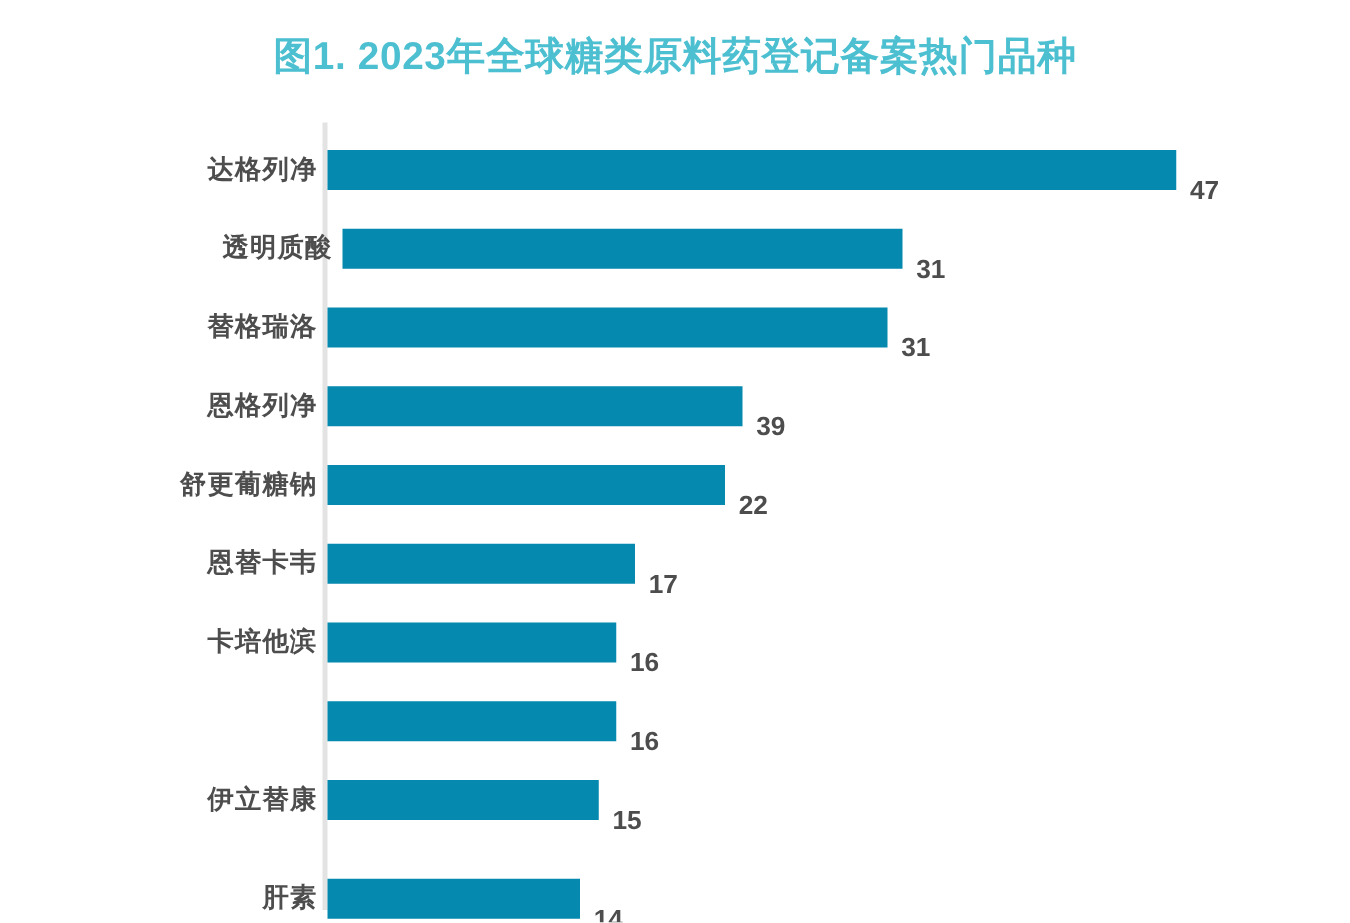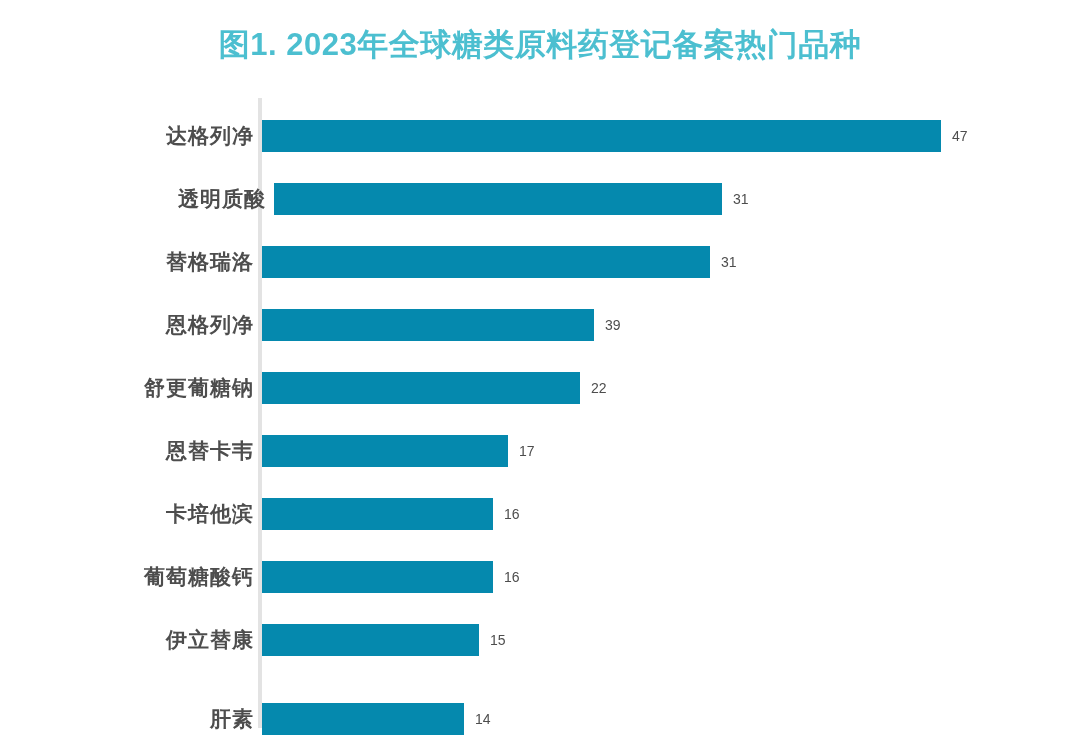--- a/index.html
+++ b/index.html
@@ -73,25 +73,25 @@
   .bar {
     position: absolute;
     left: 262px;
     top: 0;
     height: 32px;
     background: #0589ae;
   }
 
   .val-label {
     position: absolute;
-    top: 0;
+    top: 16px;
     height: 32px;
     line-height: 33px;
-    font-size: 14px;
-    font-weight: normal;
+    font-size: 21px;
+    font-weight: bold;
     color: #4d4d4d;
     white-space: nowrap;
   }
 </style>
 </head>
 <body>
 
 <div id="page">
 
   <div id="chart-title">图1. 2023年全球糖类原料药登记备案热门品种</div>
@@ -128,21 +128,20 @@
           <div class="cat-label">恩替卡韦</div>
           <div class="bar" style="width: 246px; background: rgb(5, 137, 174);"></div>
           <div class="val-label" style="left: 519px;">17</div>
         </div>
         <div class="bar-row" style="top: 498px;">
           <div class="cat-label">卡培他滨</div>
           <div class="bar" style="width: 231px; background: rgb(5, 137, 174);"></div>
           <div class="val-label" style="left: 504px;">16</div>
         </div>
         <div class="bar-row" style="top: 561px;">
-          <div class="cat-label">葡萄糖酸钙</div>
           <div class="bar" style="width: 231px; background: rgb(5, 137, 174);"></div>
           <div class="val-label" style="left: 504px;">16</div>
         </div>
         <div class="bar-row" style="top: 624px;">
           <div class="cat-label">伊立替康</div>
           <div class="bar" style="width: 217px; background: rgb(5, 137, 174);"></div>
           <div class="val-label" style="left: 490px;">15</div>
         </div>
         <div class="bar-row" style="top: 687px; margin-top: 16px;">
           <div class="cat-label">肝素</div>

